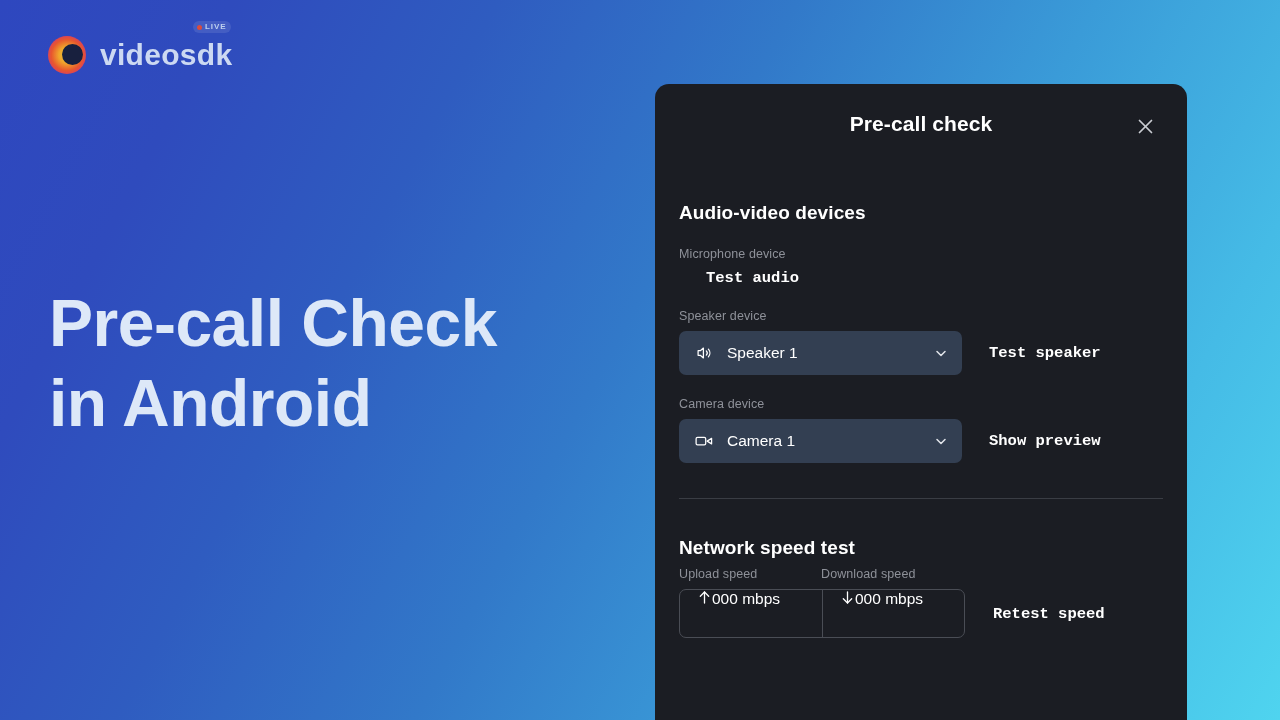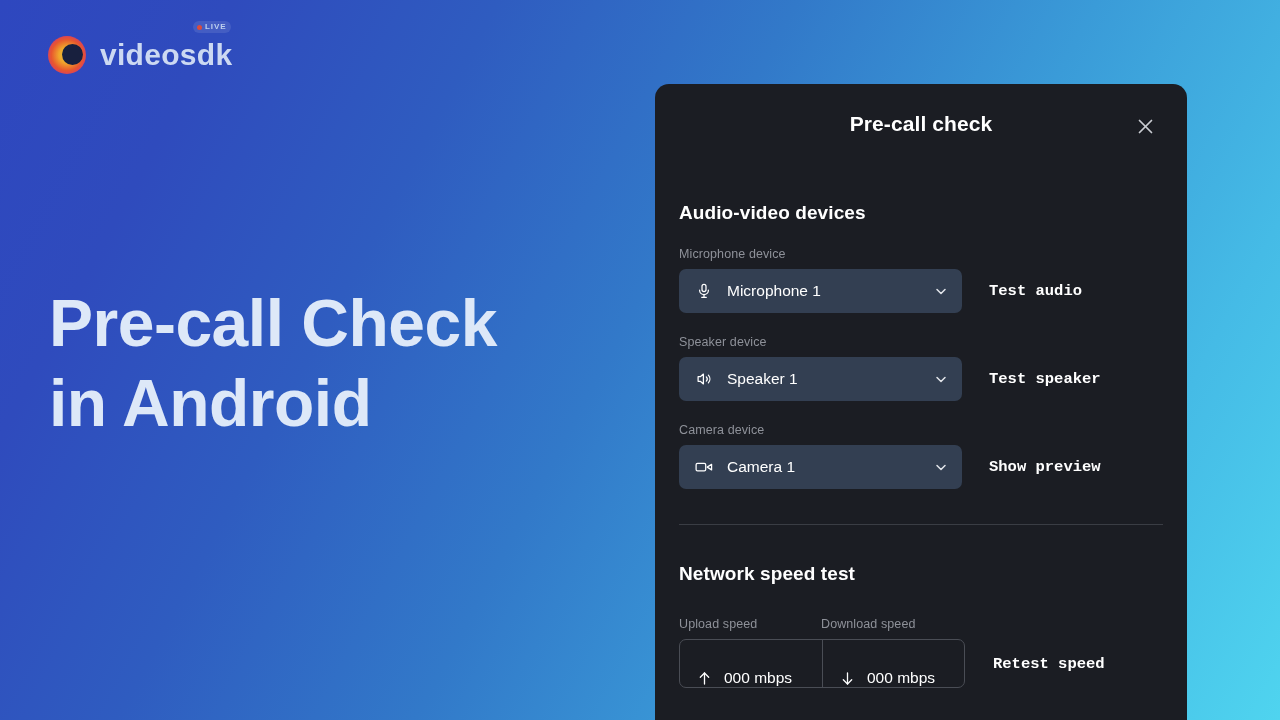--- a/index.html
+++ b/index.html
@@ -228,21 +228,21 @@
 
   .divider {
     height: 1px;
     background: #3a3d44;
     margin-top: 35px;
   }
 
   
   .speed-labels {
     display: flex;
-    margin-top: 32px;
+    margin-top: 8px;
   }
   .speed-label {
     font-size: 12.5px;
     color: #8e9199;
     letter-spacing: 0.1px;
   }
   .speed-label.upload { width: 142px; flex: none; }
 
   .speed-row {
     display: flex;
@@ -253,23 +253,22 @@
     display: flex;
     border: 1px solid #4a4d55;
     border-radius: 7px;
     overflow: hidden;
     flex: none;
   }
   .speed-cell {
     width: 142px;
     height: 47px;
     display: flex;
-    align-items: flex-end;
+    align-items: flex-start;
     padding-left: 18px;
-    gap: 12px;
   }
   .speed-cell + .speed-cell {
     border-left: 1px solid #4a4d55;
   }
   .arrow-icon {
     width: 14px;
     height: 16px;
     flex: none;
     color: #ffffff;
   }
@@ -316,36 +315,20 @@
     </button>
   </div>
 
   <div class="panel-body">
 
     <div class="section-title">Audio-video devices</div>
 
     <div class="field-group first">
       <div class="field-label">Microphone device</div>
       <div class="field-row">
-        <button class="select-box">
-          <span class="select-icon">
-            <svg width="16" height="16" viewBox="0 0 16 16" fill="none" stroke="currentColor" stroke-width="1.25" stroke-linecap="round" stroke-linejoin="round">
-              <rect x="6" y="1.4" width="4" height="7.2" rx="2"></rect>
-              <path d="M3.6 7.2a4.4 4.4 0 0 0 8.8 0"></path>
-              <line x1="8" y1="11.6" x2="8" y2="14.3"></line>
-              <line x1="5.7" y1="14.3" x2="10.3" y2="14.3"></line>
-            </svg>
-          </span>
-          <span class="select-value">Microphone 1</span>
-          <span class="chevron">
-            <svg width="14" height="14" viewBox="0 0 14 14" fill="none" stroke="currentColor" stroke-width="1.5" stroke-linecap="round" stroke-linejoin="round">
-              <polyline points="3,5.5 7,9.5 11,5.5"></polyline>
-            </svg>
-          </span>
-        </button>
         <button class="action-link">Test audio</button>
       </div>
     </div>
 
     <div class="field-group">
       <div class="field-label">Speaker device</div>
       <div class="field-row">
         <button class="select-box">
           <span class="select-icon">
             <svg width="17" height="16" viewBox="0 0 17 16" fill="none" stroke="currentColor" stroke-width="1.25" stroke-linecap="round" stroke-linejoin="round">

